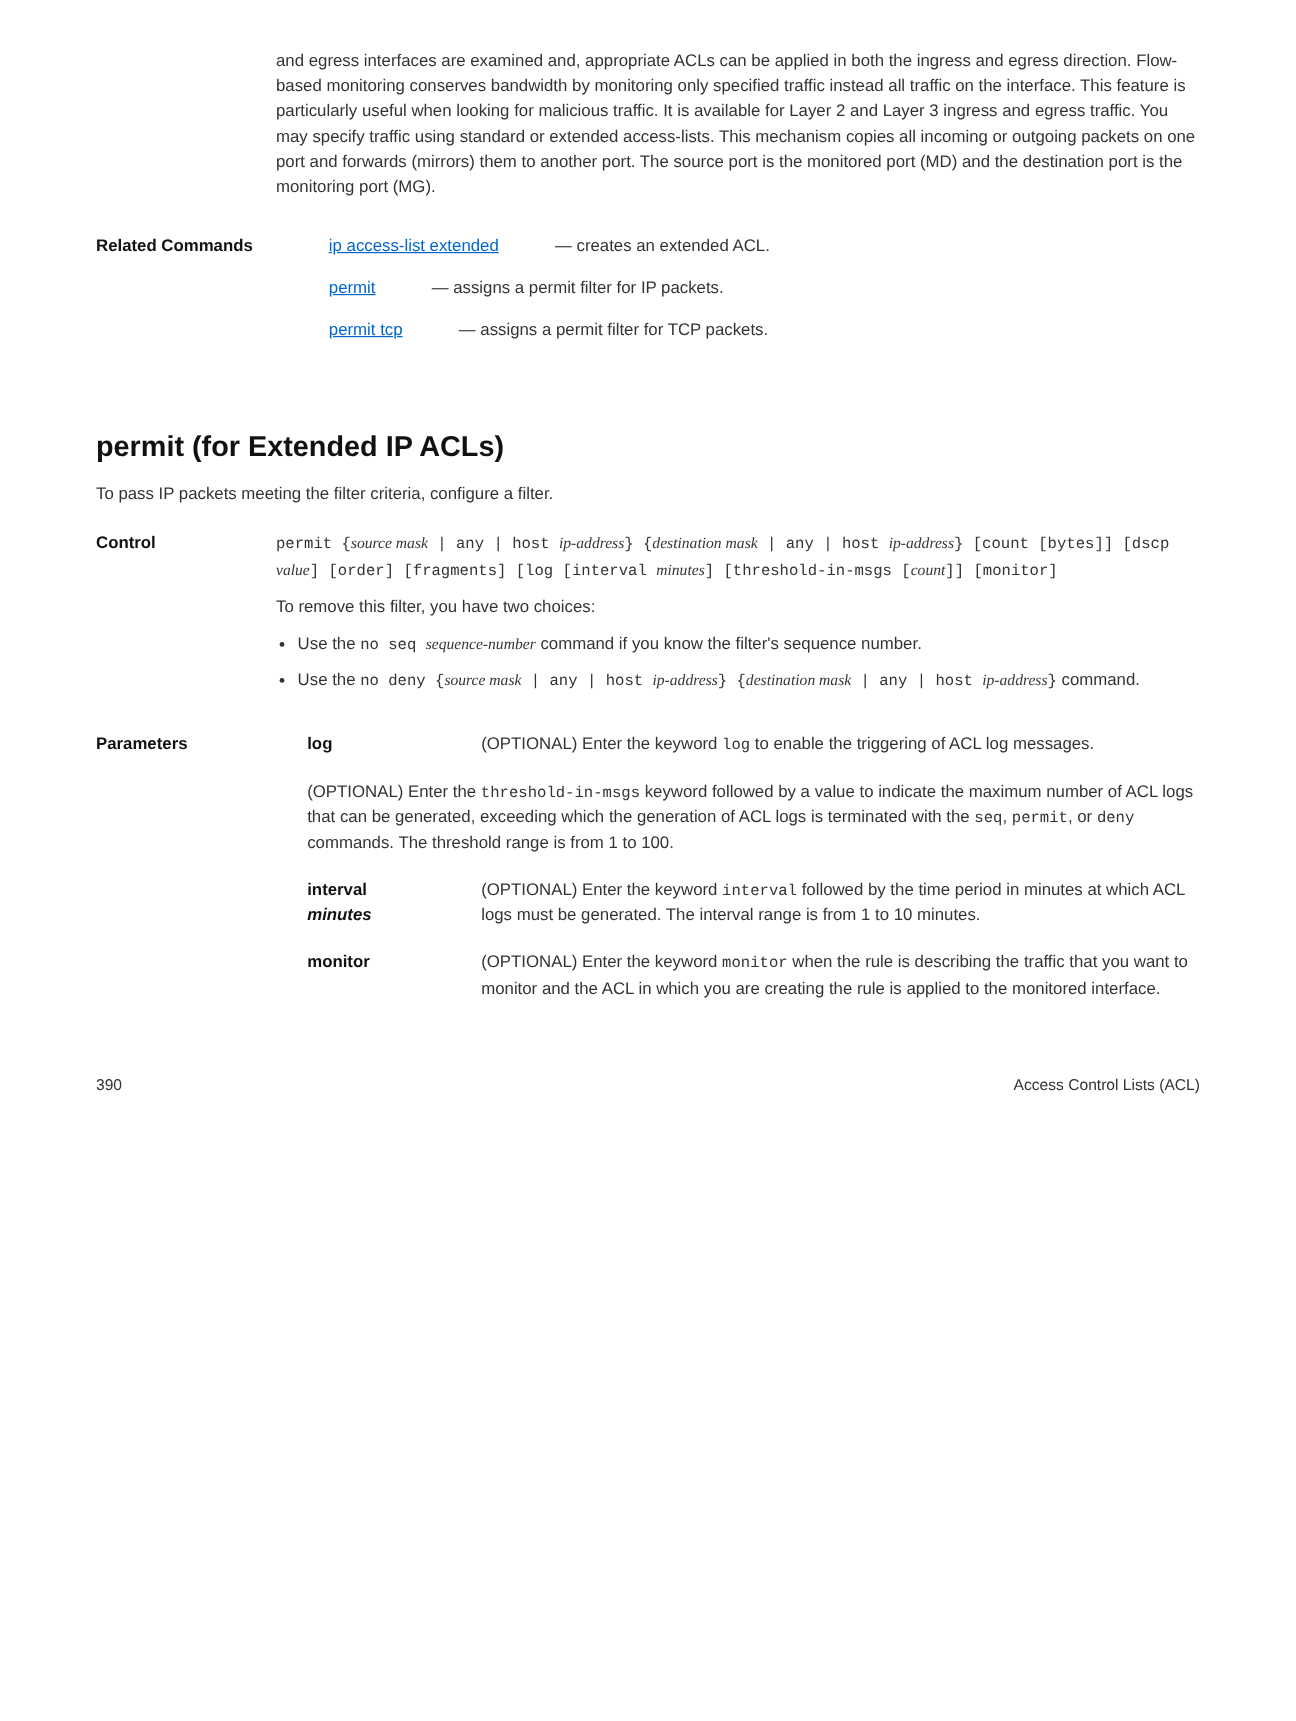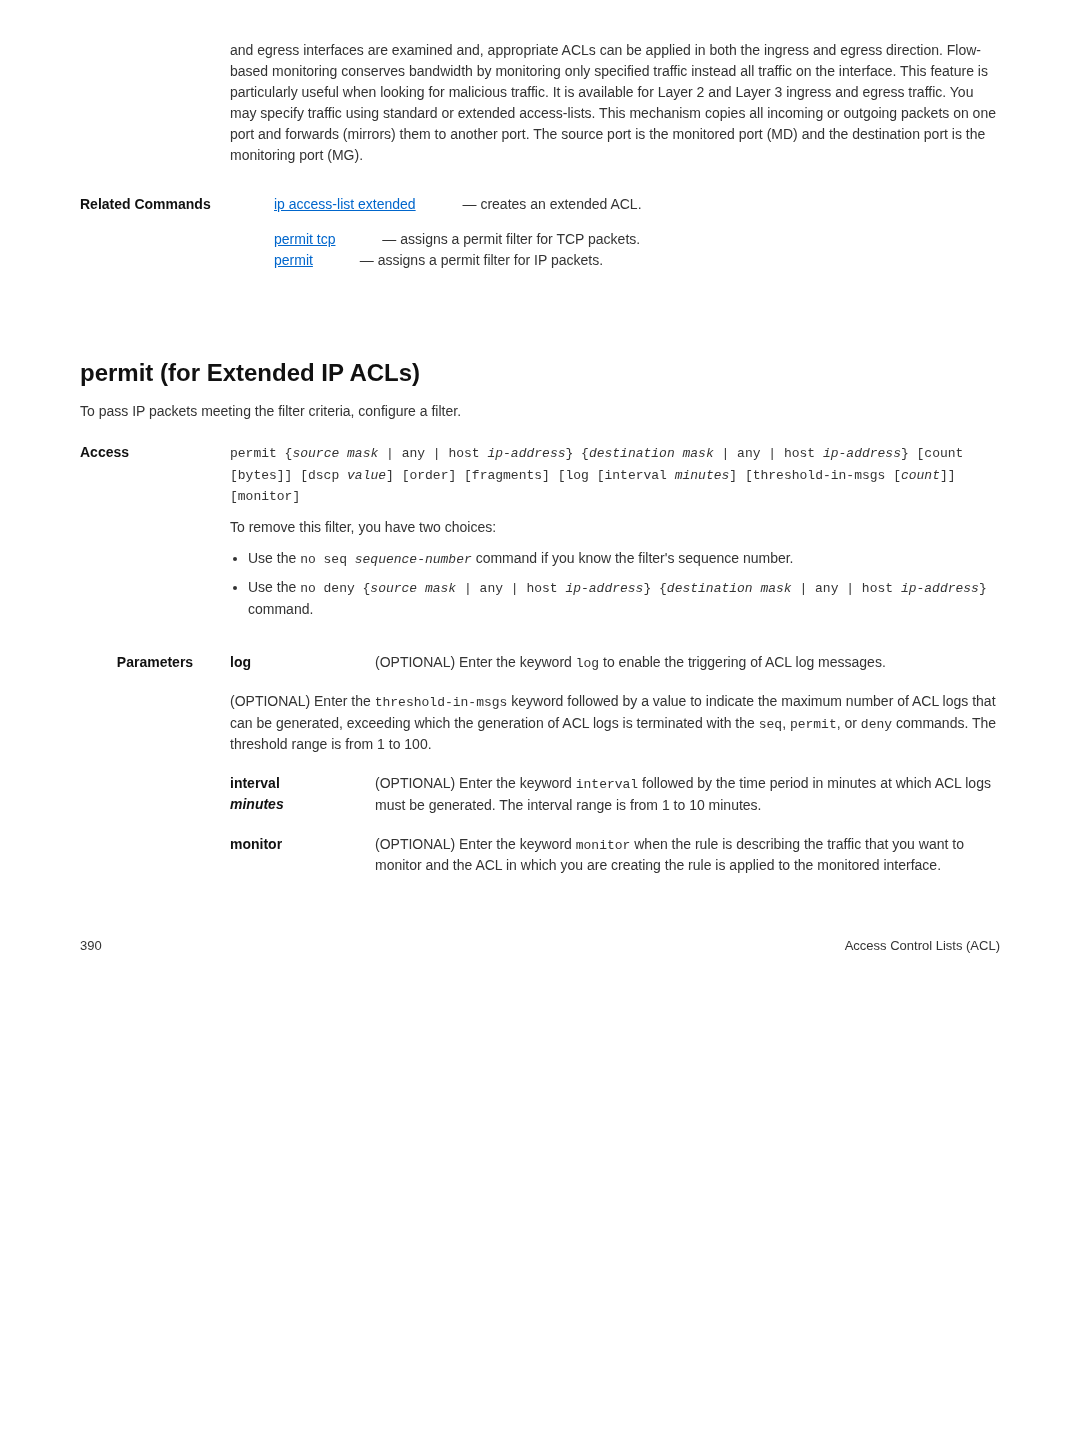--- a/index.html
+++ b/index.html
@@ -52,21 +52,21 @@
   }
   .section-intro {
     margin-bottom: 20px;
     color: #333;
   }
   .mono {
     font-family: "Courier New", Courier, monospace;
     font-size: 13px;
   }
   .mono-italic {
-    font-family: Liberation Mono, monospace;
+    font-family: Liberation Serif, serif;
     font-style: italic;
     font-size: 13px;
   }
   .syntax-block {
     margin-bottom: 10px;
   }
   .syntax-note {
     margin-top: 10px;
     margin-bottom: 10px;
   }
@@ -75,23 +75,22 @@
     padding-left: 18px;
   }
   .bullet-list li {
     margin-bottom: 8px;
   }
   .param-row {
     display: flex;
     margin-bottom: 18px;
   }
   .param-label-col {
-    width: 150px;
+    width: 176px;
     flex-shrink: 0;
-    text-align: center;
   }
   .param-name-col {
     width: 145px;
     flex-shrink: 0;
     font-weight: 600;
     color: #111;
   }
   .param-name-col .italic {
     font-style: italic;
     font-weight: 600;
@@ -114,34 +113,34 @@
 <div class="page">
 
   <div class="indent-block">and egress interfaces are examined and, appropriate ACLs can be applied in both the ingress and egress direction. Flow-based monitoring conserves bandwidth by monitoring only specified traffic instead all traffic on the interface. This feature is particularly useful when looking for malicious traffic. It is available for Layer 2 and Layer 3 ingress and egress traffic. You may specify traffic using standard or extended access-lists. This mechanism copies all incoming or outgoing packets on one port and forwards (mirrors) them to another port. The source port is the monitored port (MD) and the destination port is the monitoring port (MG).</div>
 
   <div class="two-col-row">
     <div class="left-label">Related Commands</div>
     <div class="right-content">
       <div style="margin-bottom:14px;">
         <span class="link">ip access-list extended</span><span class="dash"> — creates an extended ACL.</span>
       </div>
+      <div style="margin-bottom:14px;">
+        <span class="link">permit</span><span class="dash"> — assigns a permit filter for IP packets.</span>
+      </div>
       <div>
         <span class="link">permit tcp</span><span class="dash"> — assigns a permit filter for TCP packets.</span>
-      </div>
-      <div style="margin-bottom:14px;">
-        <span class="link">permit</span><span class="dash"> — assigns a permit filter for IP packets.</span>
       </div>
     </div>
   </div>
 
   <div class="section-heading">permit (for Extended IP ACLs)</div>
   <div class="section-intro">To pass IP packets meeting the filter criteria, configure a filter.</div>
 
   <div class="two-col-row">
-    <div class="left-label">Access</div>
+    <div class="left-label">Control</div>
     <div class="right-content">
       <div class="syntax-block">
         <span class="mono">permit {<span class="mono-italic">source mask</span> | any | host <span class="mono-italic">ip-address</span>} {<span class="mono-italic">destination mask</span> | any | host <span class="mono-italic">ip-address</span>} [count [bytes]] [dscp <span class="mono-italic">value</span>] [order] [fragments] [log [interval <span class="mono-italic">minutes</span>] [threshold-in-msgs [<span class="mono-italic">count</span>]] [monitor]</span>
       </div>
       <div class="syntax-note">To remove this filter, you have two choices:</div>
       <ul class="bullet-list">
         <li>
           <span>Use the </span><span class="mono">no seq </span><span class="mono-italic">sequence-number</span><span> command if you know the filter's sequence number.</span>
         </li>
         <li>

